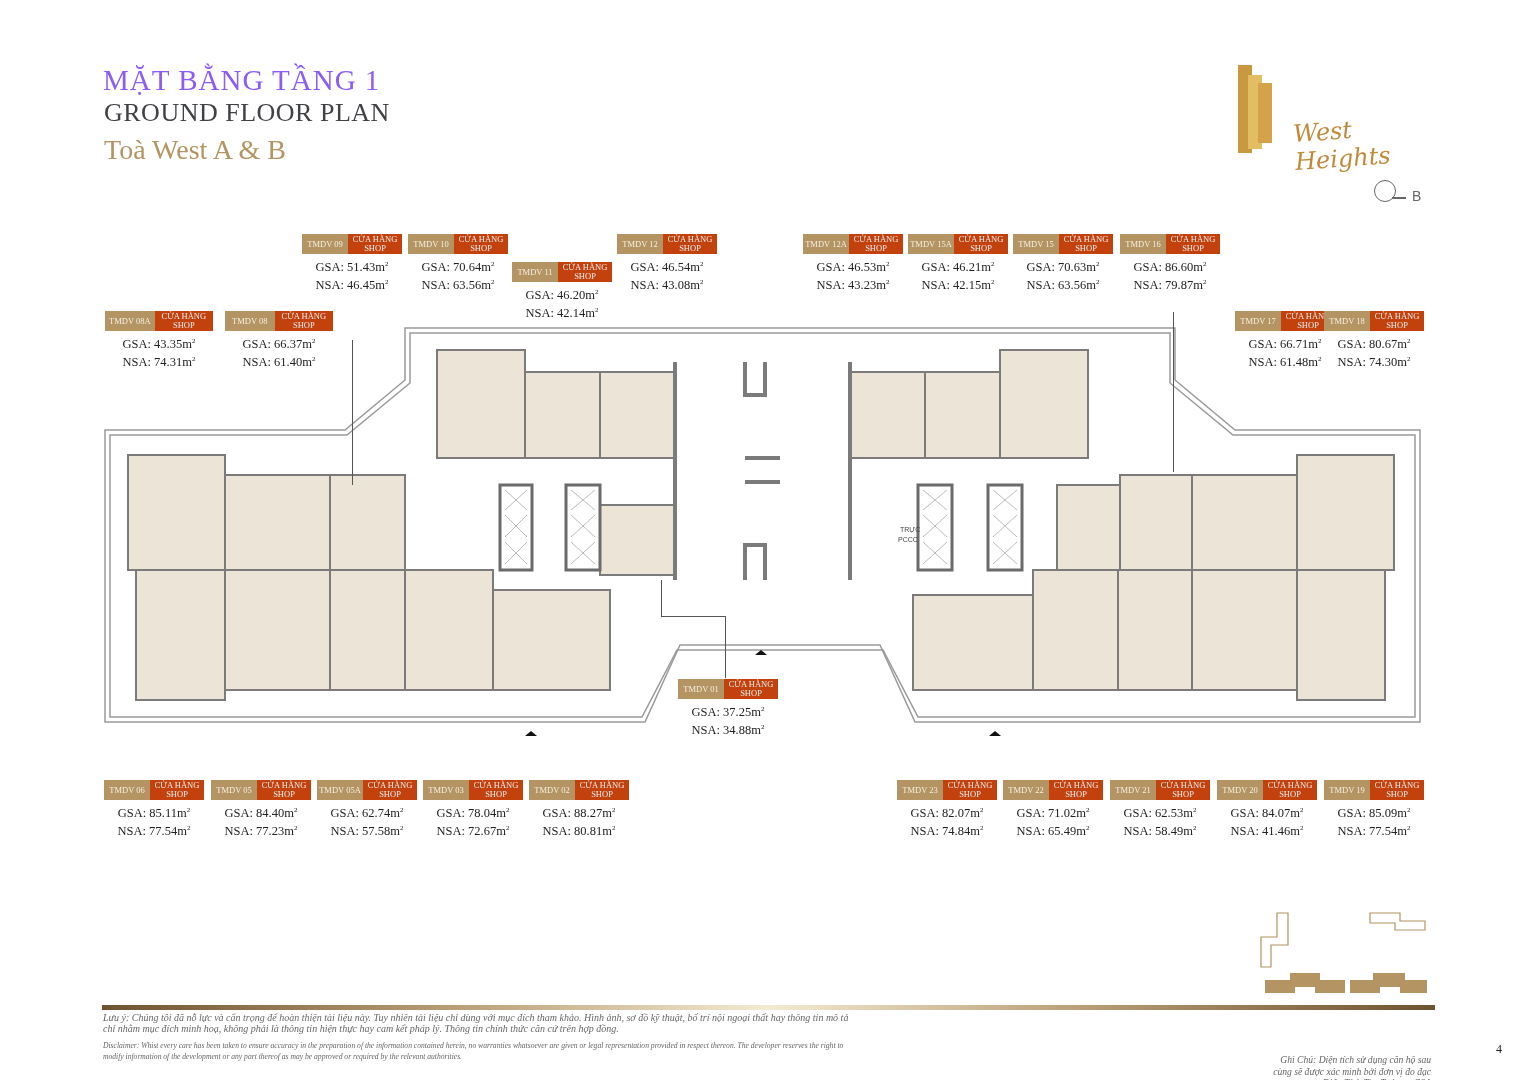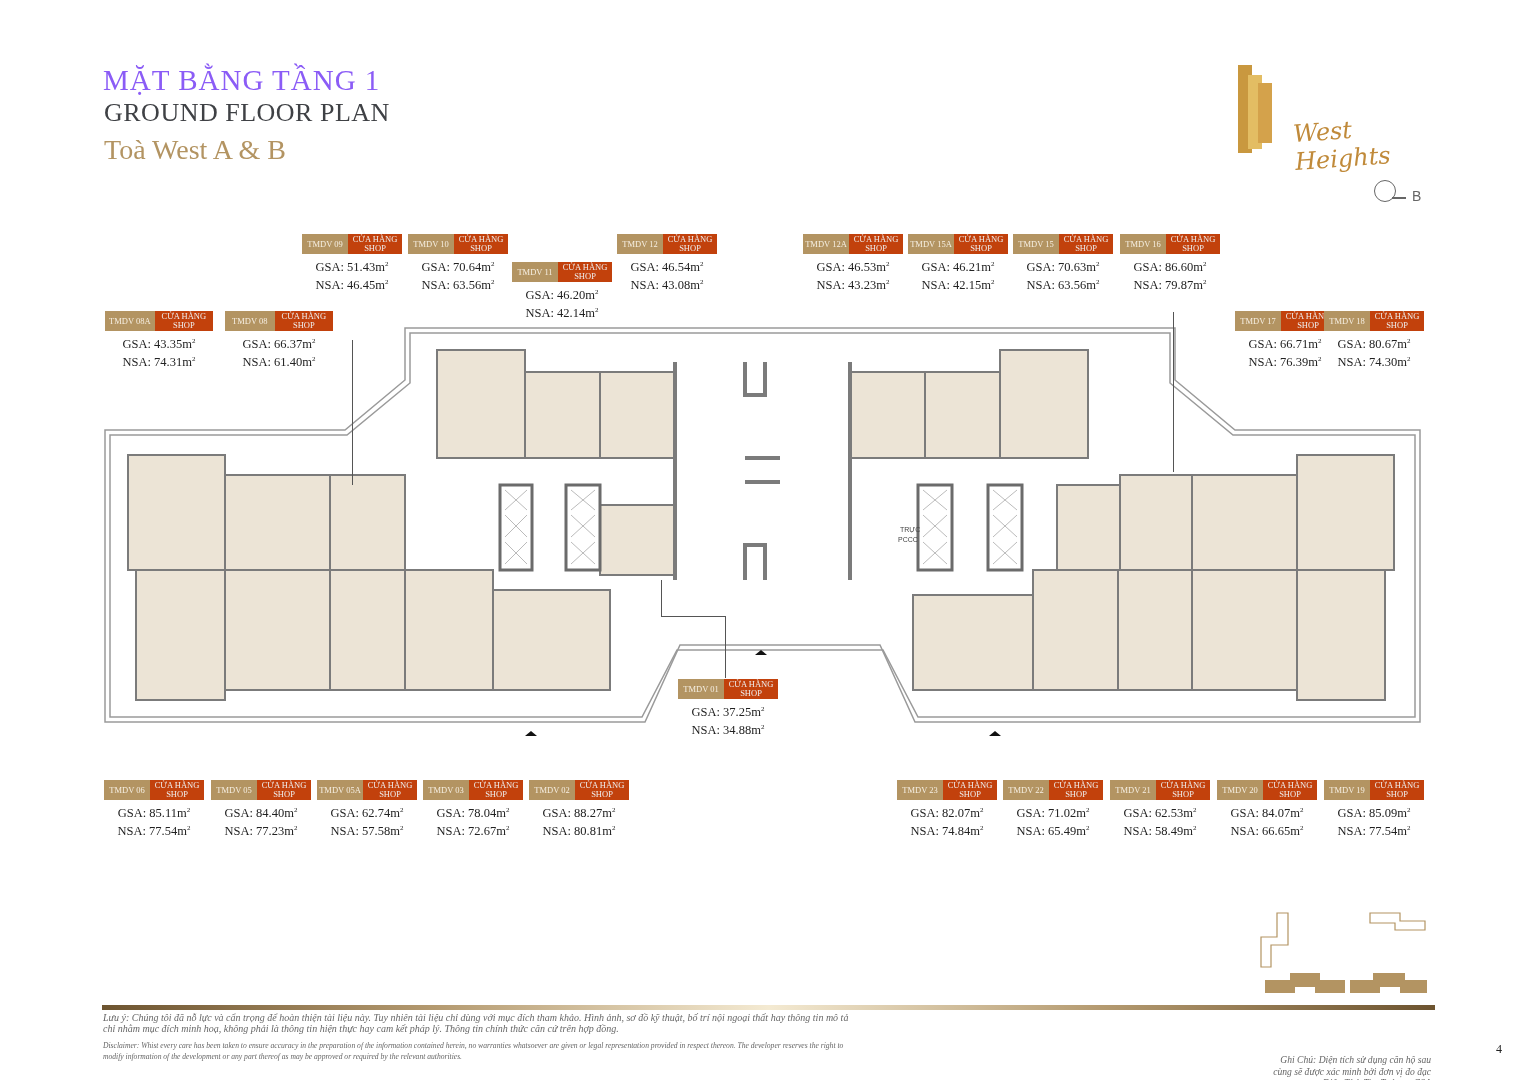--- a/index.html
+++ b/index.html
@@ -161,21 +161,21 @@
   <div class="area"><span>GSA: 66.37m</span><sup>2</sup><br><span>NSA: 61.40m</span><sup>2</sup></div>
 </div>
 <div class="unit" style="left:1217px;top:311px;width:100px;margin-left:18px;">
   <div class="tag">
       <div class="code">TMDV 17</div>
       <div class="kind">
         <span>CỬA HÀNG</span>
         <span>SHOP</span>
       </div>
     </div>
-  <div class="area"><span>GSA: 66.71m</span><sup>2</sup><br><span>NSA: 76.39m</span><sup>2</sup></div>
+  <div class="area"><span>GSA: 66.71m</span><sup>2</sup><br><span>NSA: 61.48m</span><sup>2</sup></div>
 </div>
 <div class="unit" style="left:1324px;top:311px;width:100px;">
   <div class="tag">
       <div class="code">TMDV 18</div>
       <div class="kind">
         <span>CỬA HÀNG</span>
         <span>SHOP</span>
       </div>
     </div>
   <div class="area"><span>GSA: 80.67m</span><sup>2</sup><br><span>NSA: 74.30m</span><sup>2</sup></div>
@@ -348,21 +348,21 @@
   <div class="area"><span>GSA: 62.53m</span><sup>2</sup><br><span>NSA: 58.49m</span><sup>2</sup></div>
 </div>
 <div class="unit" style="left:1217px;top:780px;">
   <div class="tag">
       <div class="code">TMDV 20</div>
       <div class="kind">
         <span>CỬA HÀNG</span>
         <span>SHOP</span>
       </div>
     </div>
-  <div class="area"><span>GSA: 84.07m</span><sup>2</sup><br><span>NSA: 66.65m</span><sup>2</sup></div>
+  <div class="area"><span>GSA: 84.07m</span><sup>2</sup><br><span>NSA: 41.46m</span><sup>2</sup></div>
 </div>
 <div class="unit" style="left:1324px;top:780px;">
   <div class="tag">
       <div class="code">TMDV 19</div>
       <div class="kind">
         <span>CỬA HÀNG</span>
         <span>SHOP</span>
       </div>
     </div>
   <div class="area"><span>GSA: 85.09m</span><sup>2</sup><br><span>NSA: 77.54m</span><sup>2</sup></div>

